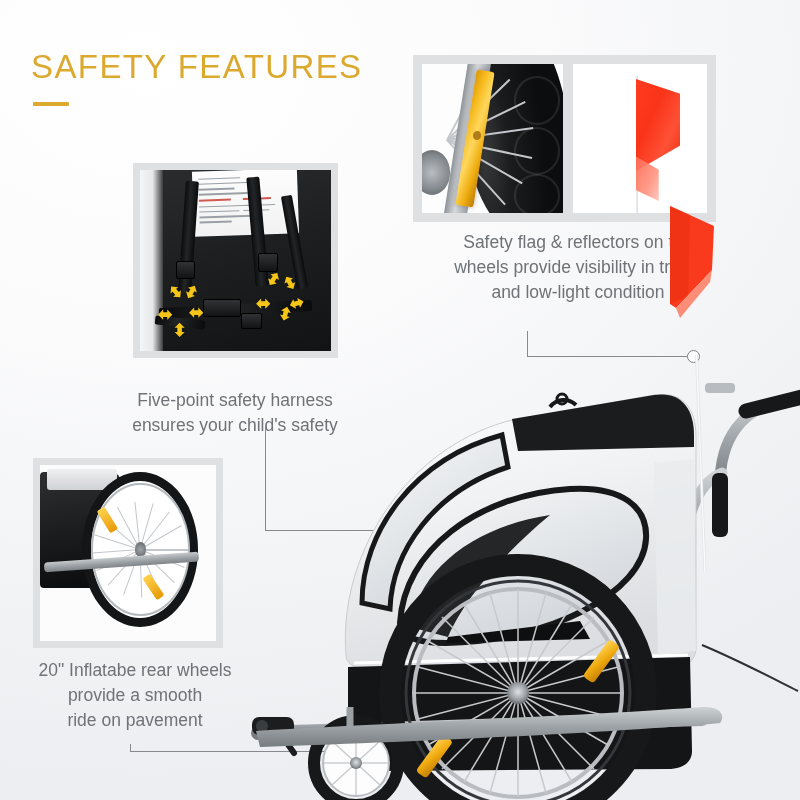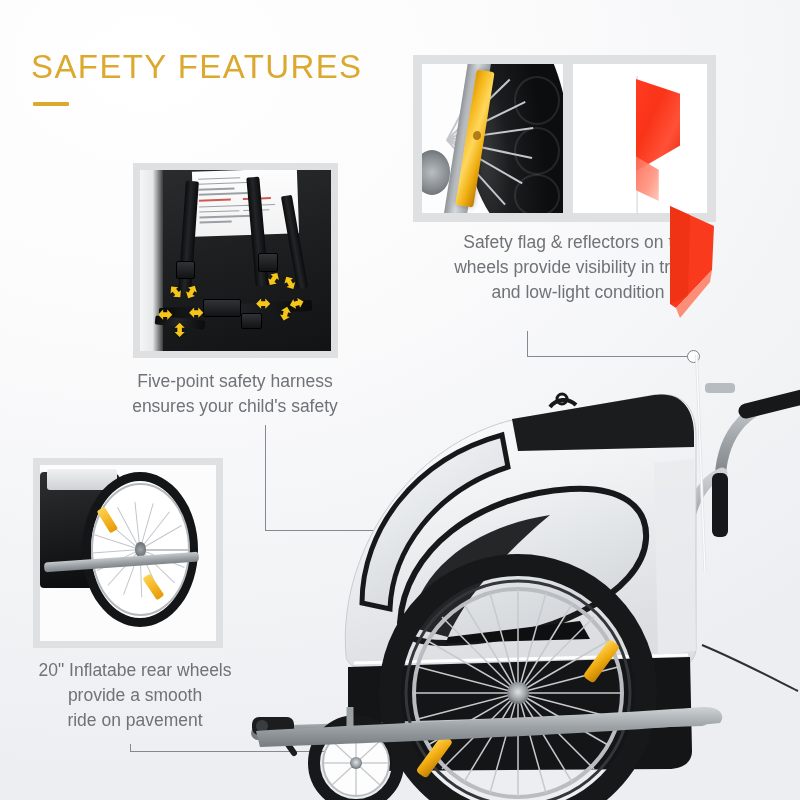--- a/index.html
+++ b/index.html
@@ -221,21 +221,21 @@
         <div class="arrow" style="left:17%;top:84%;">⬍</div>
         <div class="arrow" style="left:60%;top:69%;transform:rotate(90deg);">⬍</div>
         <div class="arrow" style="left:66%;top:56%;transform:rotate(32deg);">⬍</div>
         <div class="arrow" style="left:75%;top:58%;transform:rotate(-30deg);">⬍</div>
         <div class="arrow" style="left:78%;top:69%;transform:rotate(74deg);">⬍</div>
         <div class="arrow" style="left:72%;top:75%;transform:rotate(14deg);">⬍</div>
       </div>
     </div>
   </div>
 
-  <div class="caption" style="left:75px;top:369px;width:320px;">Five-point safety harness
+  <div class="caption" style="left:75px;top:388px;width:320px;">Five-point safety harness
 ensures your child's safety</div>
 
   <div class="lead-v" style="left:265px;top:425px;height:106px;"></div>
   <div class="lead-h" style="left:265px;top:530px;width:398px;"></div>
 
   <div class="frame" style="left:413px;top:55px;width:303px;height:167px;">
     <div class="inner" style="left:9px;top:9px;width:141px;height:149px;">
       <div class="ph-refl">
         <div class="tire"></div>
         <div class="tread" style="right:2%;top:8%;width:30%;height:30%;"></div>

